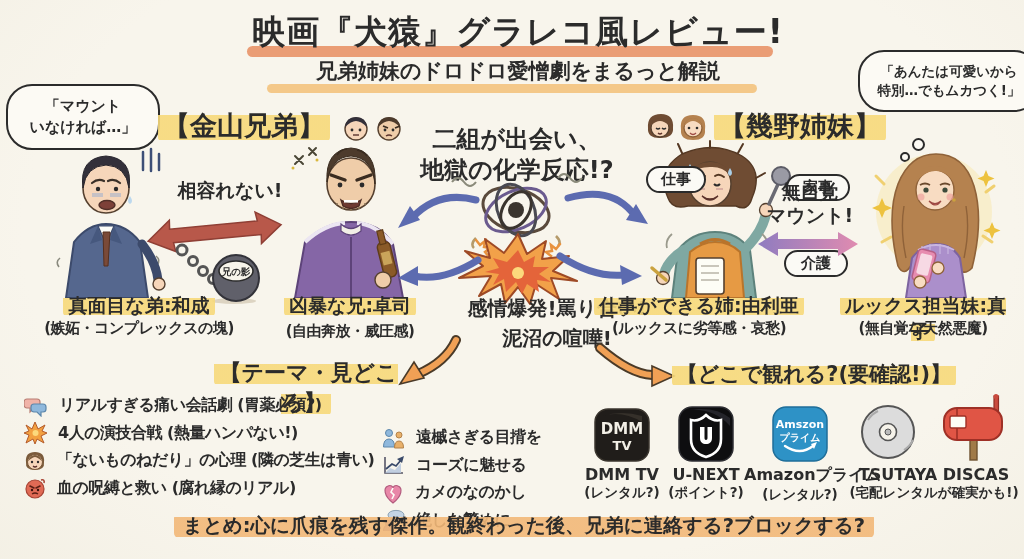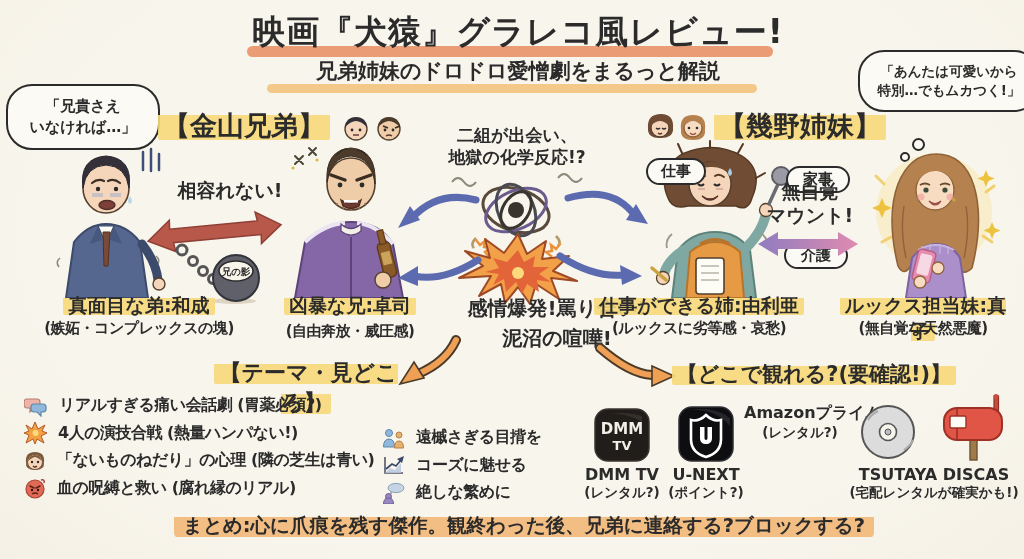--- a/index.html
+++ b/index.html
@@ -10,42 +10,42 @@
   .b{font-weight:bold;}
   .ctr{text-align:center;}
   .pre{white-space:pre-line;}
   .hl-y{background:linear-gradient(to bottom,rgba(249,221,128,0) 16%,rgba(247,217,122,.9) 16% 96%,rgba(249,221,128,0) 96%);padding:0 5px;border-radius:4px;}
   .hl-o{background:linear-gradient(to bottom,rgba(242,184,120,0) 18%,rgba(242,184,120,.9) 18% 97%,rgba(242,184,120,0) 97%);padding:1px 9px;border-radius:5px;}
   .marker{border-radius:6px;}
   .thought{background:#fcfaf4;border:2.5px solid #2b2b2b;border-radius:26px;
     font-weight:bold;text-align:center;line-height:1.4;padding:10px 8px;}
   .tail{background:#fcfaf4;border:2px solid #2b2b2b;border-radius:50%;}
   .sbubble{background:#fbfaf5;border:2px solid #2b2b2b;border-radius:15px;
-    font-weight:bold;text-align:center;font-size:15px;padding:2px 6px;}
+    font-weight:bold;text-align:center;font-size:15px;padding:2px 6px;margin-top:8px;}
   .name{font-size:19px;font-weight:bold;text-align:center;}
   .trait{font-size:15px;font-weight:bold;text-align:center;letter-spacing:-0.5px;}
   .theme-col{display:flex;flex-direction:column;}
   .theme-row{height:27.5px;display:flex;align-items:center;gap:11px;}
   .theme-row .txt{font-size:16px;font-weight:bold;white-space:nowrap;letter-spacing:-0.5px;}
   .service{position:absolute;top:400px;text-align:center;}
   .service .icn{height:62px;display:flex;align-items:flex-end;justify-content:center;}
   .service .nm{font-size:16px;font-weight:bold;margin-top:3px;white-space:nowrap;}
   .service .nt{font-size:13.5px;font-weight:bold;white-space:nowrap;}
 </style>
 </head>
 <body>
 
 <div id="canvas">
 
   <div class="abs marker" style="left:247px;top:46px;width:526px;height:11px;background:#e78d60;opacity:.85;"></div>
   <div class="abs b ctr" style="left:0;right:0;top:10px;font-size:33px;letter-spacing:1px;">映画『犬猿』グラレコ風レビュー!</div>
   <div class="abs marker" style="left:267px;top:84px;width:490px;height:9px;background:#f3c37e;opacity:.9;"></div>
   <div class="abs b ctr" style="left:0;right:0;top:57px;font-size:21px;">兄弟姉妹のドロドロ愛憎劇をまるっと解説</div>
 
-  <div class="abs thought pre" style="left:6px;top:84px;width:134px;font-size:15px;">「兄貴さえ
+  <div class="abs thought pre" style="left:6px;top:84px;width:134px;font-size:15px;">「マウント
 いなければ…」</div>
   <div class="abs tail" style="left:98px;top:168px;width:10px;height:10px;"></div>
   <div class="abs tail" style="left:112px;top:182px;width:6px;height:6px;"></div>
 
   <div class="abs b" style="left:158px;top:108px;font-size:27px;"><span class="hl-y">【金山兄弟】</span></div>
   <svg class="abs" style="left:342px;top:112px;" width="64" height="32" viewBox="0 0 64 32">
     <circle cx="14" cy="17" r="11" fill="#f6d6ba" stroke="#55402f" stroke-width="1.4"></circle>
     <path d="M3 15 Q4 5 14 5 Q24 5 25 15 Q19 9 14 9 Q9 9 3 15 Z" fill="#33303a"></path>
     <circle cx="10" cy="18" r="1.4" fill="#2b2b2b"></circle>
       <circle cx="18" cy="18" r="1.4" fill="#2b2b2b"></circle>
@@ -124,21 +124,21 @@
       <rect x="99" y="102" width="13" height="36" rx="5" fill="#8a5a28" stroke="#5f3c18" stroke-width="1.4"></rect>
       <rect x="102.5" y="90" width="6" height="14" fill="#8a5a28" stroke="#5f3c18" stroke-width="1.2"></rect>
       <rect x="101" y="112" width="9" height="13" fill="#c9a45a"></rect>
     </g>
     <circle cx="102" cy="140" r="8" fill="#efcda9" stroke="#55402f" stroke-width="1.4"></circle>
   </svg>
 
   <div class="abs name" style="left:270px;top:293px;width:160px;"><span class="hl-y">凶暴な兄:卓司</span></div>
   <div class="abs trait" style="left:258px;top:322px;width:184px;">(自由奔放・威圧感)</div>
 
-  <div class="abs b ctr pre" style="left:392px;top:124px;width:250px;font-size:17px;line-height:1.3;">二組が出会い、
+  <div class="abs b ctr pre" style="left:392px;top:124px;width:250px;font-size:24px;line-height:1.3;">二組が出会い、
 地獄の化学反応!?</div>
 
   <svg class="abs" style="left:446px;top:168px;" width="140" height="82" viewBox="0 0 140 82">
     <path d="M6 14 q6 -8 12 0 q6 8 12 0" stroke="#8a8a7a" stroke-width="2" fill="none"></path>
     <path d="M112 10 q6 -8 12 0 q6 8 12 0" stroke="#8a8a7a" stroke-width="2" fill="none"></path>
     <ellipse cx="70" cy="42" rx="34" ry="21" fill="none" stroke="#5a4a3c" stroke-width="3" transform="rotate(18 70 42)"></ellipse>
     <ellipse cx="70" cy="42" rx="32" ry="19" fill="none" stroke="#6b5b8f" stroke-width="3" transform="rotate(-24 70 42)"></ellipse>
     <ellipse cx="70" cy="42" rx="27" ry="18" fill="none" stroke="#4a4a52" stroke-width="3" transform="rotate(66 70 42)"></ellipse>
     <ellipse cx="70" cy="42" rx="20" ry="13" fill="none" stroke="#3a342e" stroke-width="3" transform="rotate(-58 70 42)"></ellipse>
     <circle cx="70" cy="42" r="8" fill="#3a342e"></circle>
@@ -327,20 +327,27 @@
     <div class="theme-row">
       <svg width="23" height="22" viewBox="0 0 23 22">
         <path d="M3 3 V19 H21" stroke="#556" stroke-width="1.6" fill="none"></path>
         <polygon points="3,19 8,14 13,16 19,9 19,19" fill="#b8c8de" opacity=".85"></polygon>
         <path d="M4 15 L10 10 L14 12 L19 6" stroke="#3a4a6a" stroke-width="1.8" fill="none"></path>
         <polygon points="22,2 15,5 20,9" fill="#3a4a6a"></polygon>
       </svg>
       <span class="txt">コーズに魅せる</span>
     </div>
     <div class="theme-row">
+      <svg width="22" height="22" viewBox="0 0 22 22">
+        <path d="M11 21 C2 14 1 6 6 4 C9 2.5 11 5 11 6 C11 5 13 2.5 16 4 C21 6 20 14 11 21 Z" fill="#e887a8" stroke="#b25a7d" stroke-width="1.2"></path>
+        <path d="M11 6 l-2 4 l3 3 l-2 4" stroke="#fdfdf6" stroke-width="1.6" fill="none"></path>
+      </svg>
+      <span class="txt">カメのなのかし</span>
+    </div>
+    <div class="theme-row">
       <svg width="23" height="22" viewBox="0 0 23 22">
         <ellipse cx="14" cy="6" rx="8" ry="4.6" fill="#c4d4e4" stroke="#8aa0b3" stroke-width="1"></ellipse>
         <circle cx="9" cy="11" r="1" fill="#8aa0b3"></circle>
           <circle cx="7.5" cy="13.5" r=".8" fill="#8aa0b3"></circle>
         <circle cx="6.5" cy="14.5" r="3" fill="#9a88c2" stroke="#6e5f93" stroke-width="1"></circle>
         <path d="M1.5 22 q0 -6 5 -6 t5 6 Z" fill="#9a88c2" stroke="#6e5f93" stroke-width="1"></path>
       </svg>
       <span class="txt">絶しな繁めに</span>
     </div>
   </div>
@@ -372,20 +379,29 @@
       <path d="M10 4 Q36 2 52 20 L52 12 Q40 2 20 3 Z" fill="#3a3a44" opacity=".5"></path>
       <path d="M28 9 C33 14 39 15 43 14 V33 C43 44 35 49 28 51 C21 49 13 44 13 33 V14 C17 15 23 14 28 9 Z" fill="none" stroke="#fff" stroke-width="2.6"></path>
       <path d="M22 21 v11 c0 4 2.5 6 6 6 s6 -2 6 -6 V21 h-4.5 v11 c0 1.3 -0.6 2 -1.5 2 s-1.5 -0.7 -1.5 -2 V21 Z" fill="#fff"></path>
     </svg>
       </div>
     <div class="nm">U-NEXT</div>
     <div class="nt">(ポイント?)</div>
   </div>
 
   <div class="service" style="left:744px;width:112px;">
+    <div class="icn">
+        <svg width="56" height="56" viewBox="0 0 56 56">
+      <rect x="1" y="1" width="54" height="54" rx="13" fill="#2e92c6" stroke="#1f6e99" stroke-width="1.5"></rect>
+      <text x="28" y="22" text-anchor="middle" font-size="11" font-weight="bold" fill="#fff">Amszon</text>
+      <text x="28" y="35" text-anchor="middle" font-size="10" font-weight="bold" fill="#fff">プライム</text>
+      <path d="M13 40 Q28 50 41 40" stroke="#fff" stroke-width="2.4" fill="none" stroke-linecap="round"></path>
+      <polygon points="45,36 39,38 42,43" fill="#fff"></polygon>
+    </svg>
+      </div>
     <div class="nm">Amazonプライム</div>
     <div class="nt">(レンタル?)</div>
   </div>
 
   <div class="service" style="left:848px;width:172px;">
     <div class="icn">
         <svg width="160" height="68" viewBox="0 0 160 68">
       <circle cx="34" cy="38" r="26" fill="#dcdcdc" stroke="#555" stroke-width="2"></circle>
       <path d="M14 26 a24 24 0 0 1 10 -9 M50 56 a24 24 0 0 0 9 -10" stroke="#aaa" stroke-width="2" fill="none"></path>
       <circle cx="34" cy="38" r="8.5" fill="#f6f3ea" stroke="#555" stroke-width="1.6"></circle>

